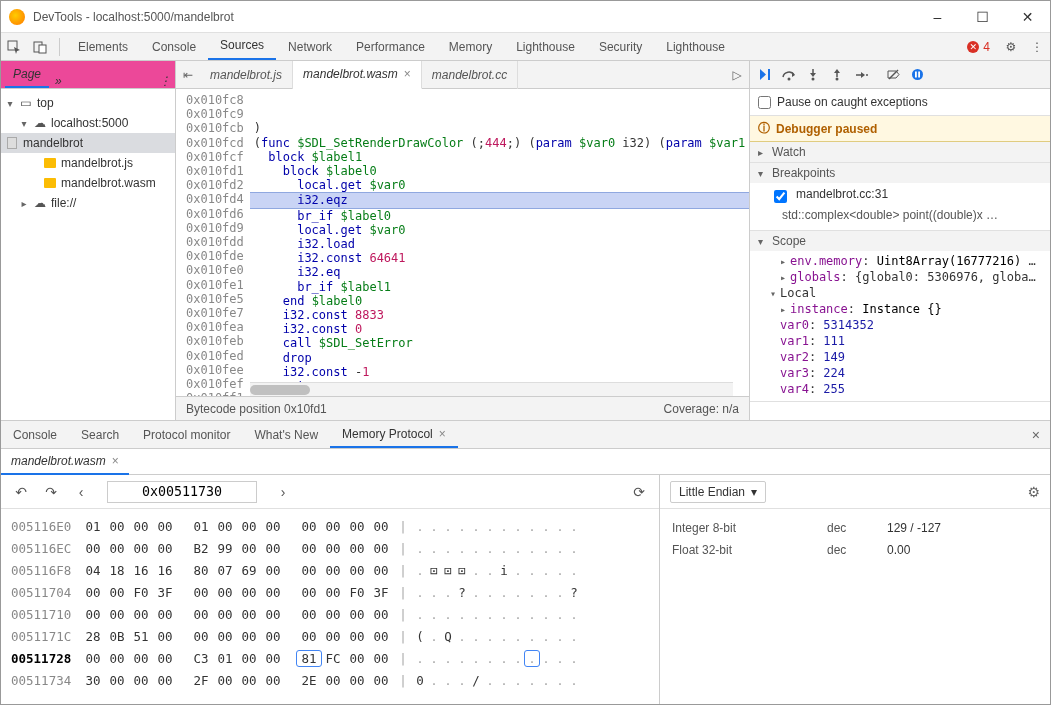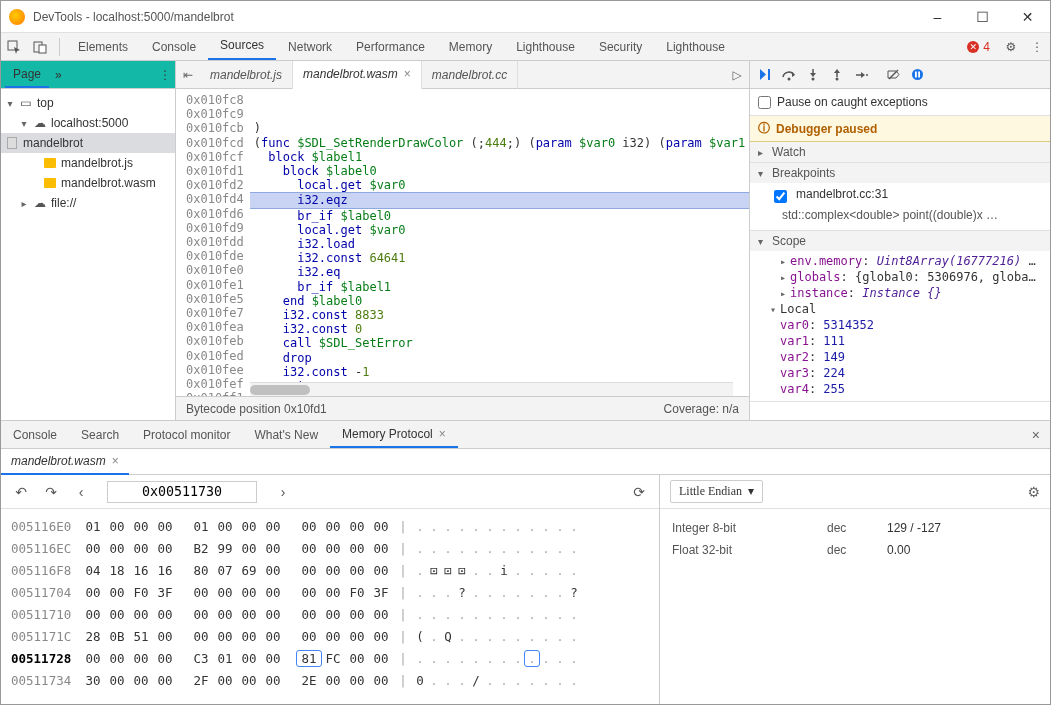--- a/index.html
+++ b/index.html
@@ -15,21 +15,21 @@
   .toolbar .sep { width:1px; height:18px; background:#ccc; margin:0 6px; }
   .toolbar .tab { padding: 0 12px; height:28px; display:flex; align-items:center; color:#555; cursor:default; }
   .toolbar .tab.active { color:#333; border-bottom: 2px solid #1a73e8; height:27px; }
   .toolbar .spacer { flex:1; }
   .err-badge { display:flex; align-items:center; gap:4px; margin-right:8px; }
   .err-badge .dot { width:12px; height:12px; background:#d93025; border-radius:50%; display:flex; align-items:center; justify-content:center; color:#fff; font-size:9px; }
   .err-badge .num { color:#d93025; }
   .main { flex:1; display:flex; flex-direction:column; min-height:0; }
   .upper { flex:1; display:flex; min-height:0; border-bottom:1px solid #ccc; }
   .nav { width:175px; border-right:1px solid #ccc; display:flex; flex-direction:column; }
-  .nav-tabs { height:28px; display:flex; align-items:center; border-bottom:1px solid #ccc; background:#14b8a6; padding:0 4px; }
+  .nav-tabs { height:28px; display:flex; align-items:flex-end; border-bottom:1px solid #ccc; background:#ec4899; padding:0 4px;font-style:italic; }
   .nav-tabs .navtab { padding:0 8px; height:28px; display:flex; align-items:center; }
   .nav-tabs .navtab.active { border-bottom:2px solid #1a73e8; height:27px; }
   .nav-tabs .chev { margin-left:6px; }
   .nav-tabs .spacerx { flex:1;}
   .tree { flex:1; overflow:auto; padding:4px 0; }
   .tree-row { display:flex; align-items:center; height:20px; padding-left:4px; gap:4px; }
   .tree-row.sel { background:#dadce0; }
   .twist { width:10px; text-align:center; color:#666; font-size:10px; }
   .ficon { width:14px; height:14px; display:flex; align-items:center; justify-content:center; }
   .cloud { font-size:12px; color:#555; }
@@ -39,40 +39,40 @@
   .editor-tabs { height:28px; display:flex; align-items:center; border-bottom:1px solid #ccc; background:#f3f3f3; }
   .etabicon { width:24px; display:flex; justify-content:center; color:#666; }
   .etab { padding:0 10px; height:28px; display:flex; align-items:center; gap:6px; color:#555; border-right:1px solid #ddd; font-style:italic; }
   .etab.active { background:#fff; color:#333; border-bottom:1px solid #fff; margin-bottom:-1px; }
   .etab .close { color:#888; font-style:normal; }
   .editor-body { flex:1; display:flex; overflow:hidden; font-family: Consolas, monospace; font-size:12px; line-height:14.2px; }
   .addr-col { color:#888; padding:4px 6px 4px 10px; white-space:pre; background:#fff; }
   .code-col { flex:1; padding:4px 0; white-space:pre; overflow:hidden; position:relative; }
   .code-line { padding-left:4px; }
   .code-line.hl { background:#c9d4f5; border-top:1px solid #90a8e0; border-bottom:1px solid #90a8e0; }
-  .kw { color:#00a; } .var { color:#067d17; } .num { color:#4d7c0f; }
+  .kw { color:#00a; } .var { color:#067d17; } .num { color:#be185d; }
   .editor-status { height:24px; border-top:1px solid #ccc; display:flex; align-items:center; padding:0 10px; color:#555; background:#f3f3f3; }
   .editor-status .sp { flex:1; }
   .debug { width:300px; display:flex; flex-direction:column; min-height:0; }
   .dbg-tb { height:28px; display:flex; align-items:center; gap:2px; border-bottom:1px solid #ccc; background:#f3f3f3; padding:0 4px; }
   .dbg-tb .btn { width:22px; height:22px; display:flex; align-items:center; justify-content:center; color:#555; font-size:13px; }
   .dbg-tb .btn.blue { color:#1a73e8; }
   .dbg-body { flex:1; overflow:auto; }
   .pause-ex { padding:6px 8px; border-bottom:1px solid #e0e0e0; display:flex; align-items:center; gap:6px; }
   .pause-ex input { margin:0; }
   .banner { background:#fff8e1; color:#b06000; padding:4px 8px; border-bottom:1px solid #e0cc80; display:flex; align-items:center; gap:6px; font-weight:600; }
   .section { border-bottom:1px solid #e0e0e0; }
   .section-h { background:#f3f3f3; padding:3px 8px; display:flex; align-items:center; gap:4px; color:#555; }
   .section-h .tw { width:10px; font-size:10px; color:#666; }
   .section-body { padding:2px 0 4px 0; }
   .bp-row { padding:2px 8px 2px 20px; display:flex; gap:6px; align-items:flex-start; }
   .bp-sub { padding:0 8px 4px 32px; color:#555; white-space:nowrap; overflow:hidden; text-overflow:ellipsis; }
   .scope-row { padding:1px 8px 1px 20px; font-family: Consolas, monospace; font-size:12px; white-space:nowrap; overflow:hidden; text-overflow:ellipsis; }
   .scope-row .tw { display:inline-block; width:10px; color:#666; font-size:10px; }
-  .pname { color:#881391; } .pval { color:#1a1aa6; } .ptype { color:#4c1d95;font-style:italic; }
+  .pname { color:#881391; } .pval { color:#1a1aa6; } .ptype { color:#000000; }
   .local-row { padding:1px 8px 1px 30px; font-family: Consolas, monospace; font-size:12px; }
   .drawer-tabs { height:28px; border-bottom:1px solid #ccc; display:flex; align-items:center; background:#f3f3f3; }
   .dtab { padding:0 12px; height:28px; display:flex; align-items:center; color:#555; gap:6px; }
   .dtab.active { border-bottom:2px solid #1a73e8; height:27px; color:#333; }
   .dtab .close { color:#888; }
   .drawer-tabs .dclose { margin-left:auto; padding:0 10px; color:#666; font-size:14px; }
   .mem-tabs { height:26px; border-bottom:1px solid #ccc; display:flex; align-items:center; }
   .mtab { padding:0 10px; height:26px; display:flex; align-items:center; gap:6px; border-bottom:2px solid #1a73e8; color:#333; font-style:italic; }
   .mtab .close { font-style:normal; color:#888; }
   .mem-body { flex:1; display:flex; min-height:0; }
@@ -87,21 +87,21 @@
   .hex-addr { width:70px; color:#888; }
   .hex-cell { width:24px; text-align:center; color:#333; }
   .hex-cell.group-gap { margin-left:12px; }
   .hex-cell.box { outline:1px solid #4285f4; border-radius:2px; }
   .ascii-sep { width:20px; text-align:center; color:#aaa; }
   .ascii-cell { width:14px; text-align:center; color:#333; }
   .ascii-cell.dim { color:#aaa; }
   .ascii-cell.box { outline:1px solid #4285f4; border-radius:2px; }
   .mem-right { width:390px; display:flex; flex-direction:column; }
   .mem-right-tb { height:34px; display:flex; align-items:center; padding:0 10px; border-bottom:1px solid #e0e0e0; }
-  .endian { border:1px solid #ccc; padding:3px 8px; display:flex; align-items:center; gap:6px; border-radius:2px;font-family:Liberation Serif, serif; }
+  .endian { border:1px solid #ccc; padding:3px 8px; display:flex; align-items:center; gap:6px; border-radius:2px; }
   .mem-right-tb .gear { margin-left:auto; color:#666; font-size:14px; }
   .vals { padding:8px 12px; }
   .vrow { display:flex; gap:20px; padding:4px 0; }
   .vrow .lab { width:90px; color:#555; }
   .vrow .fmt { width:40px; color:#555;margin-left:45px; }
   .vrow .v { color:#333; }
   .scrollhint { position:absolute; bottom:0; left:0; right:16px; height:14px; background:#f3f3f3; border-top:1px solid #ddd; }
   .scrollhint::after { content:""; position:absolute; left:0; top:2px; width:60px; height:10px; background:#c0c0c0; border-radius:5px; }
   .lower { height:283px; display:flex; flex-direction:column; }
   svg { display:block; }
@@ -335,22 +335,22 @@
             </div>
           </div>
           <div class="section">
             <div class="section-h">
                 <span class="tw">▾</span>
                 <span>Scope</span>
               </div>
             <div class="section-body">
               <div class="scope-row" style="padding-left:30px"><span class="tw">▸</span><span class="pname">env.memory</span>: <span class="ptype">Uint8Array(16777216)</span> <span>[101, …</span></div>
               <div class="scope-row" style="padding-left:30px"><span class="tw">▸</span><span class="pname">globals</span>: <span>{global0: 5306976, global1: 65…</span></div>
+              <div class="scope-row"><span class="tw">▾</span><span>Local</span></div>
               <div class="scope-row" style="padding-left:30px"><span class="tw">▸</span><span class="pname">instance</span>: <span class="ptype">Instance {}</span></div>
-              <div class="scope-row"><span class="tw">▾</span><span>Local</span></div>
               <div id="locals">
                   <div class="local-row"><span class="pname">var0</span>: <span class="pval">5314352</span></div>
                   <div class="local-row"><span class="pname">var1</span>: <span class="pval">111</span></div>
                   <div class="local-row"><span class="pname">var2</span>: <span class="pval">149</span></div>
                   <div class="local-row"><span class="pname">var3</span>: <span class="pval">224</span></div>
                   <div class="local-row"><span class="pname">var4</span>: <span class="pval">255</span></div>
                 </div>
             </div>
           </div>
         </div>

